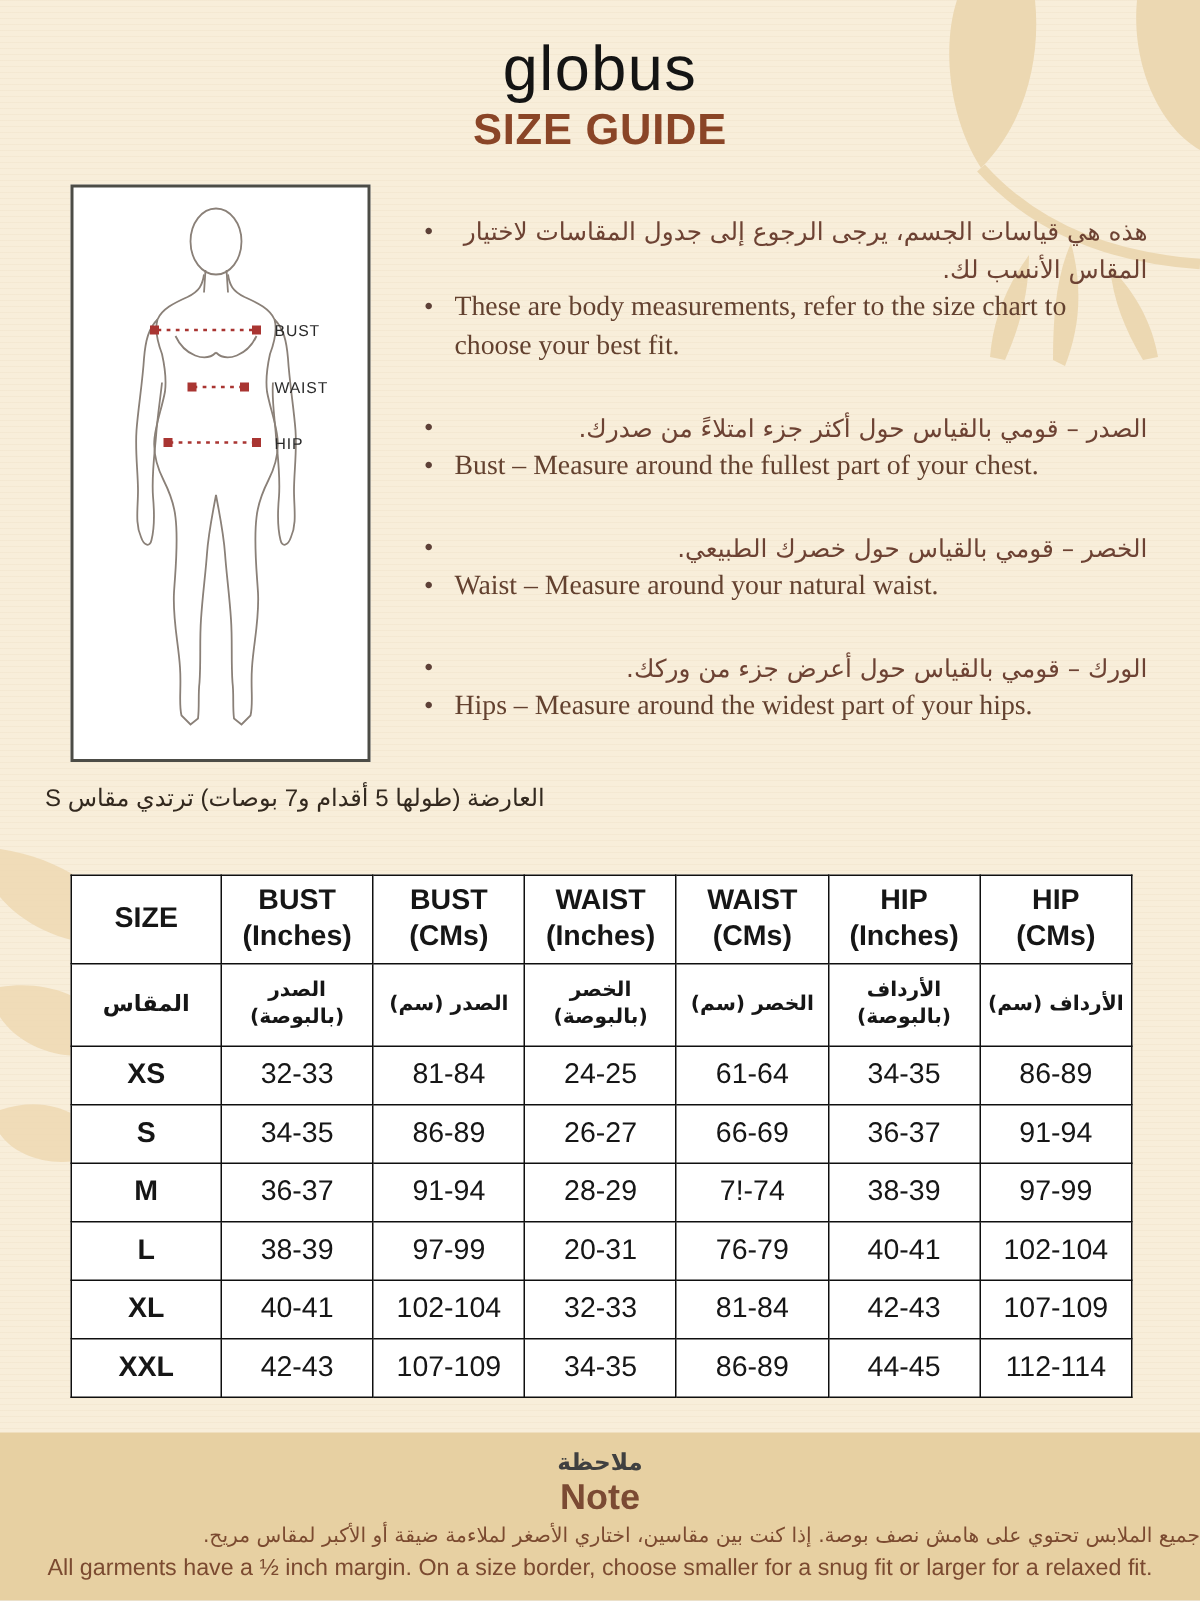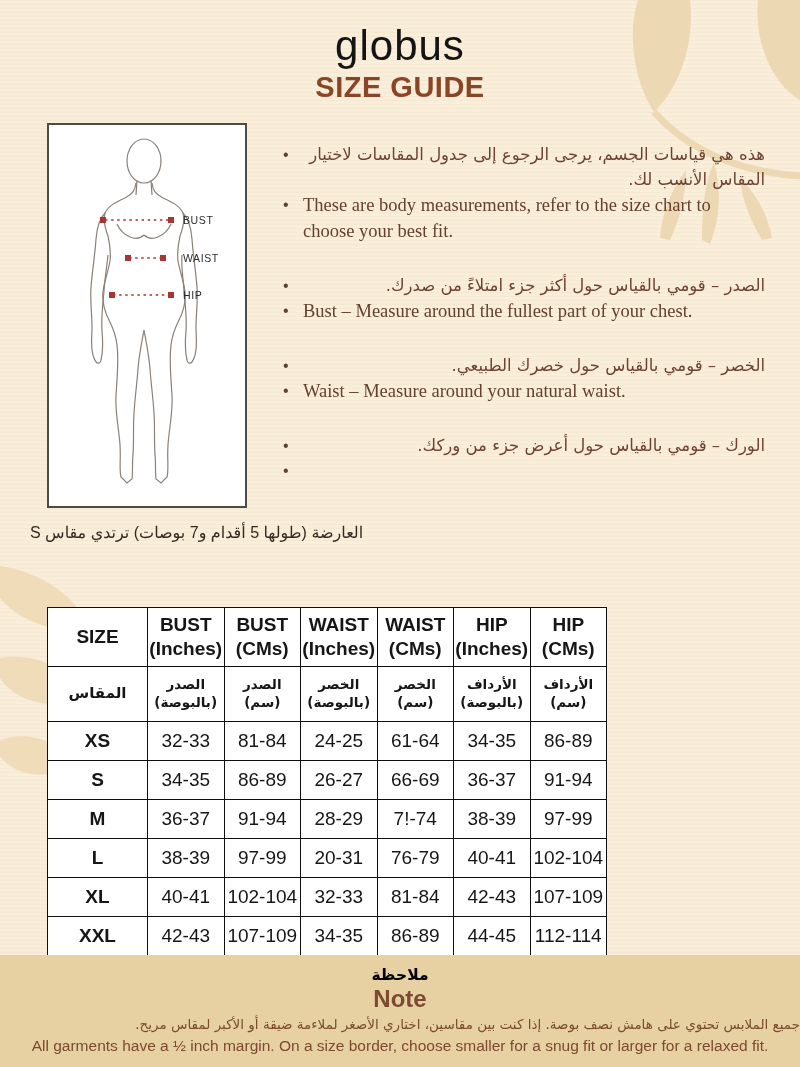--- a/index.html
+++ b/index.html
@@ -45,41 +45,41 @@
   .model-note{position:absolute;left:30px;top:520px;width:480px;z-index:2;}
   .model-note-ar{
     direction:rtl;display:inline-block;text-align:center;
     font-family:Liberation Sans, sans-serif;font-size:16px;line-height:25px;color:#33291f;
   }
   .model-note-en{
     font-family:"Liberation Serif",serif;font-size:18px;line-height:26px;color:#2e241c;
   }
   
   .size-table{
-    position:absolute;left:47px;top:583px;width:560px;z-index:2;
-    border-collapse:collapse;table-layout:fixed;background:#ffffff;margin-top:24px;
+    position:absolute;left:47px;top:583px;width:708px;z-index:2;
+    border-collapse:collapse;table-layout:fixed;background:#ffffff;
   }
   .size-table th,.size-table td{
     border:1.6px solid #0f0f0f;text-align:center;vertical-align:middle;
     color:#161616;padding:0;
   }
   .size-table col.c-size{width:100px;}
   .hdr-en th{height:58px;font-size:19px;font-weight:800;line-height:1.25;}
   .hdr-ar th{height:54px;font-weight:700;}
   .hdr-ar .h-ar{direction:rtl;font-family:"DejaVu Sans",sans-serif;font-size:13.5px;line-height:1.3;display:block;}
   .size-table tbody tr{height:39px;padding-left:40px;}
   .size-table tbody th{font-size:19px;font-weight:800;}
   .size-table tbody td{font-size:19px;font-weight:400;}
   .h2:empty{display:none;}
   
   .note-bar{
     position:absolute;left:0;top:955px;width:100%;height:112px;z-index:2;
     background:#e7d0a2;text-align:center;box-sizing:border-box;padding-top:8px;
   }
-  .note-title-ar{direction:rtl;font-family:"DejaVu Sans",sans-serif;font-size:15.5px;font-weight:700;color:#000000;line-height:24px;}
+  .note-title-ar{direction:rtl;font-family:"DejaVu Sans",sans-serif;font-size:15.5px;font-weight:700;color:#404040;line-height:24px;}
   .note-title-en{font-size:24px;font-weight:800;color:#7b4a33;line-height:24px;}
   .note-body-ar{direction:rtl;font-family:"DejaVu Sans",sans-serif;font-size:13.5px;color:#7b4a30;line-height:22px;margin-top:2px;text-align:right;}
   .note-body-en{font-size:15.5px;color:#7b4a30;line-height:22px;}
 </style>
 </head>
 <body>
 
 <div id="page">
 
   <svg class="leaf-deco" style="top:0;right:0;" width="210" height="245" viewBox="0 0 210 245">
@@ -180,20 +180,21 @@
           <span class="bullet-text-en">Waist – Measure around your natural waist.</span>
         </div>
       </div>
       <div class="bullet-group">
         <div class="bullet-row">
           <span class="bullet-dot">•</span>
           <span class="bullet-text-ar" dir="rtl">الورك – قومي بالقياس حول أعرض جزء من وركك.</span>
         </div>
         <div class="bullet-row">
           <span class="bullet-dot">•</span>
+          <span class="bullet-text-en">Hips – Measure around the widest part of your hips.</span>
         </div>
       </div>
     </div>
 
   <div class="model-note">
     <div><span class="model-note-ar" dir="rtl">العارضة (طولها 5 أقدام و7 بوصات) ترتدي مقاس S</span></div>
   </div>
 
   <table class="size-table">
     <colgroup>

